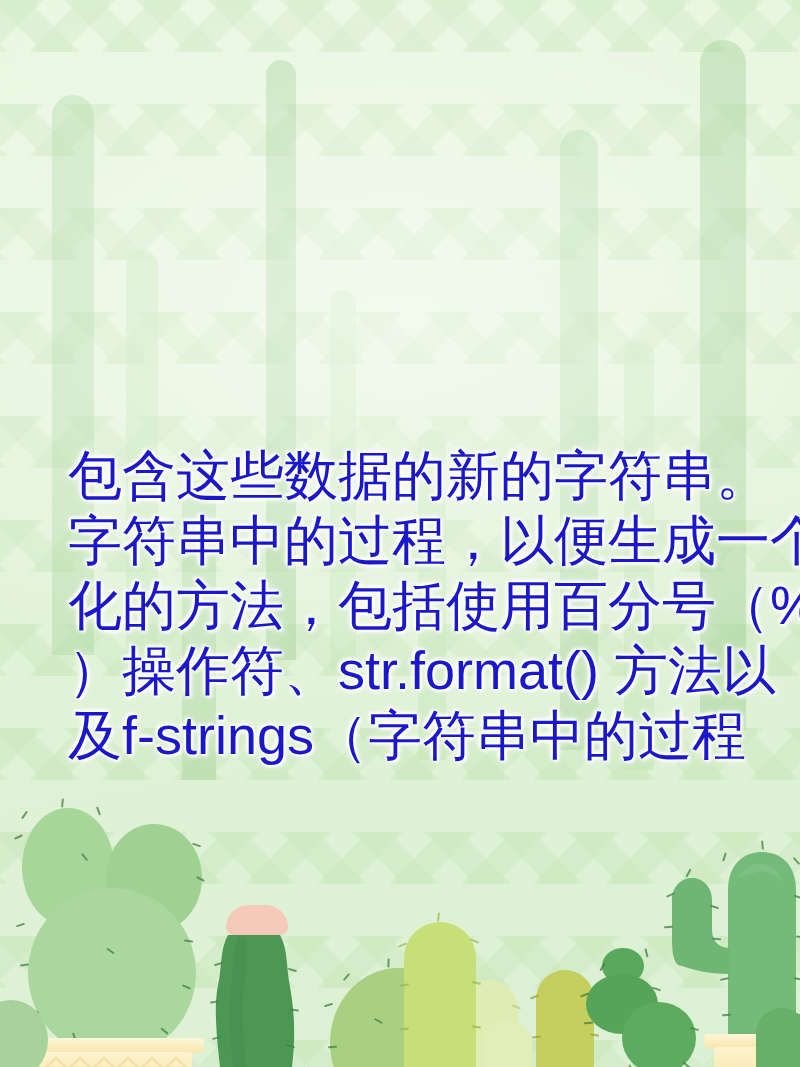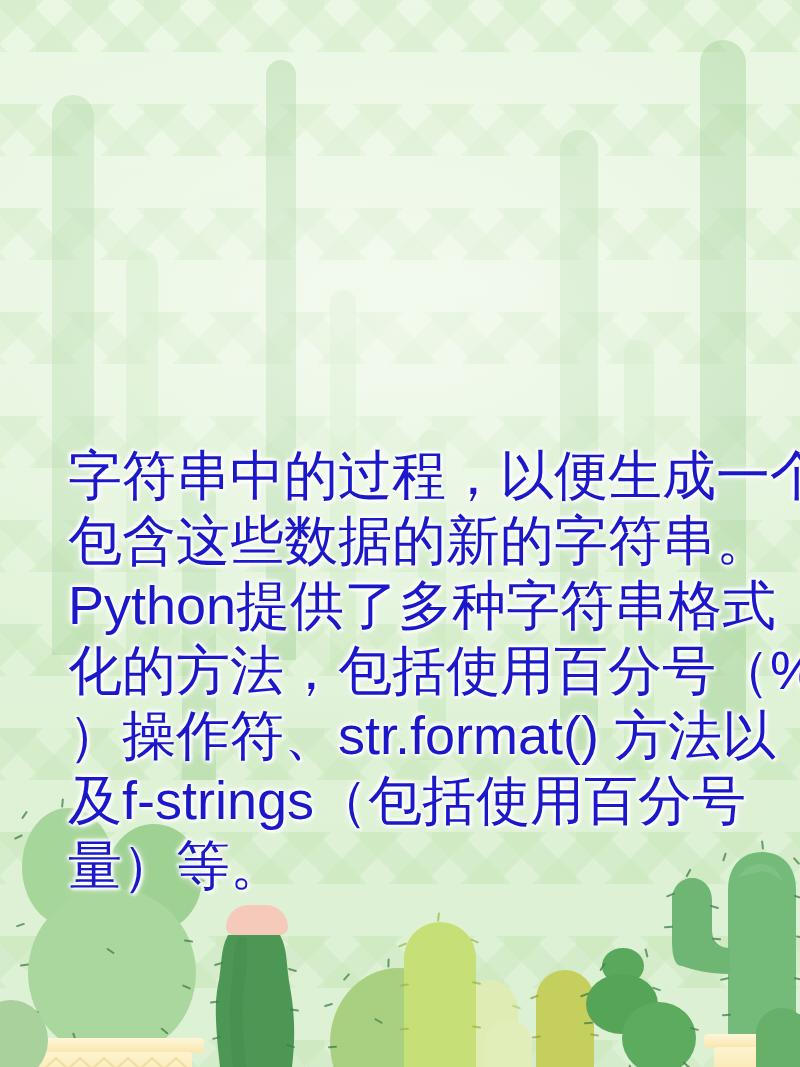--- a/index.html
+++ b/index.html
@@ -271,22 +271,20 @@
     </div>
 
     <div class="cactus" style="left:756px; top:1008px; width:60px; height:59px;">
       <div class="col" style="left:0; top:0; width:52px; height:70px; background:#66b06a;"></div>
     </div>
 
   </div>
 
 
   <div class="body-text">
+    <div class="body-line">包含这些数据的新的字符串。</div>
     <div class="body-line">字符串中的过程，以便生成一个</div>
-    <div class="body-line">包含这些数据的新的字符串。</div>
-    <div class="body-line">Python提供了多种字符串格式</div>
     <div class="body-line">化的方法，包括使用百分号（%</div>
     <div class="body-line">）操作符、str.format() 方法以</div>
-    <div class="body-line">及f-strings（包括使用百分号</div>
-    <div class="body-line">量）等。</div>
+    <div class="body-line">及f-strings（字符串中的过程</div>
   </div>
 
 </div>
 
 </body></html>

